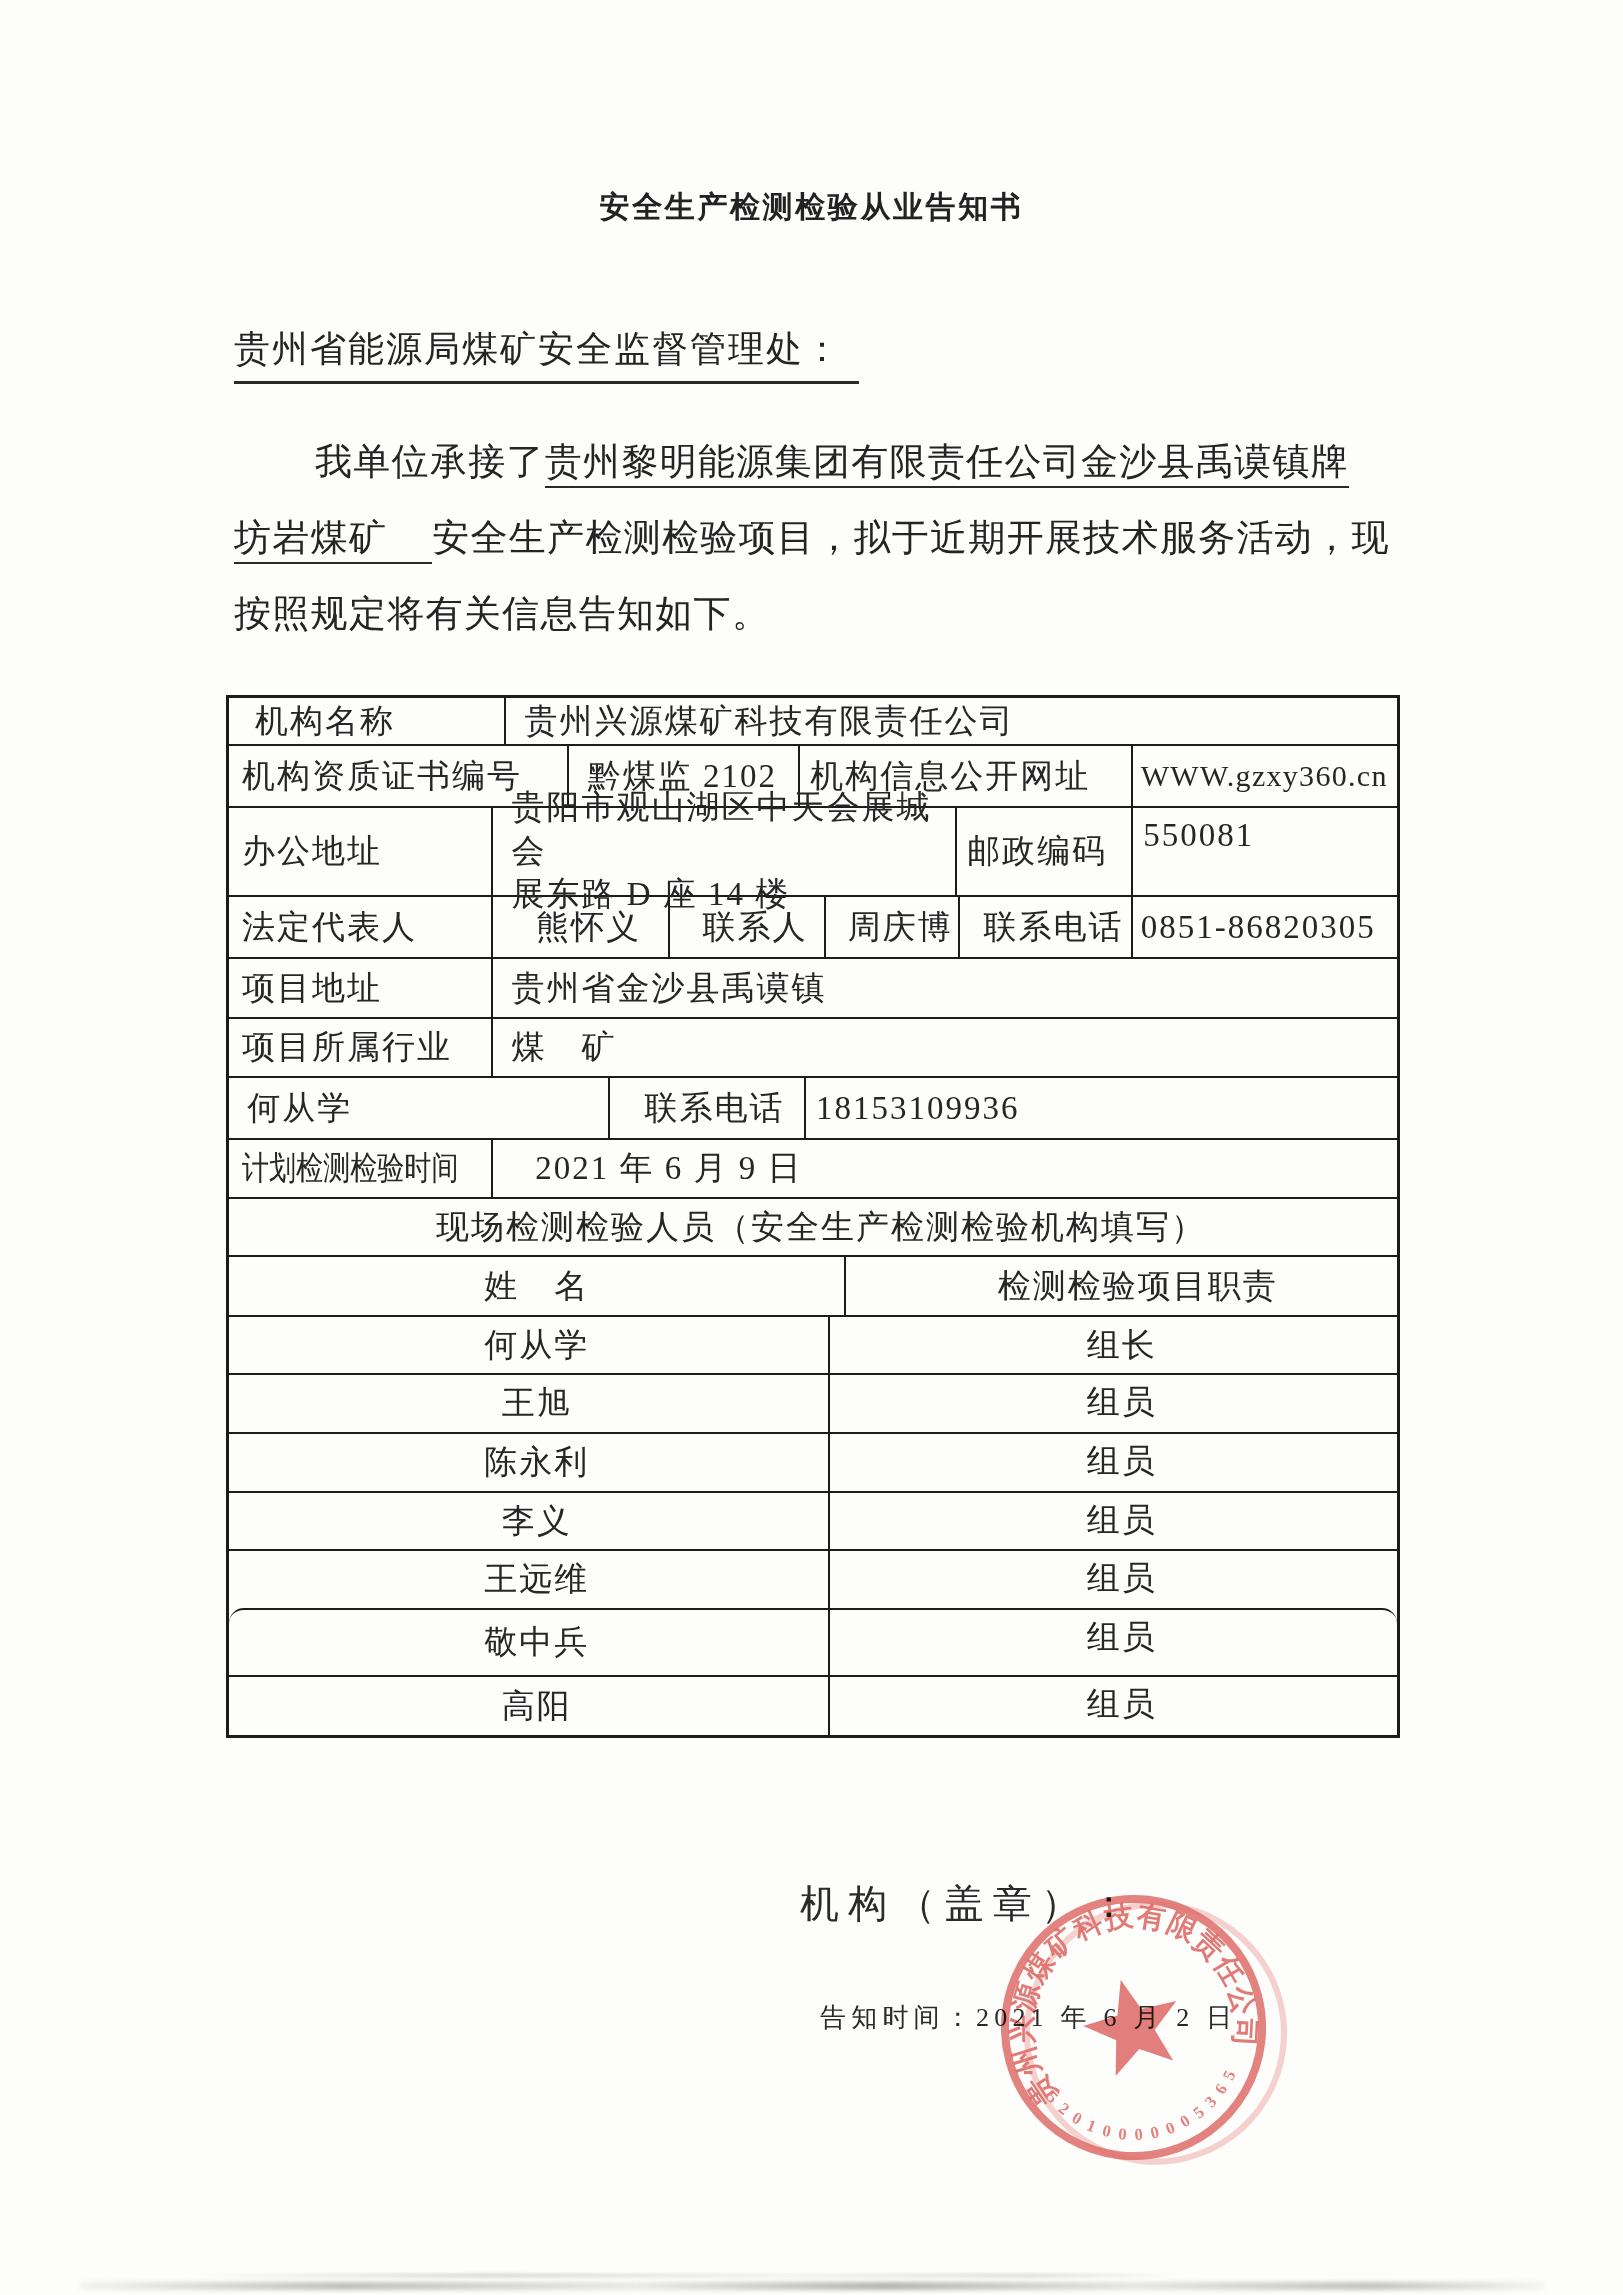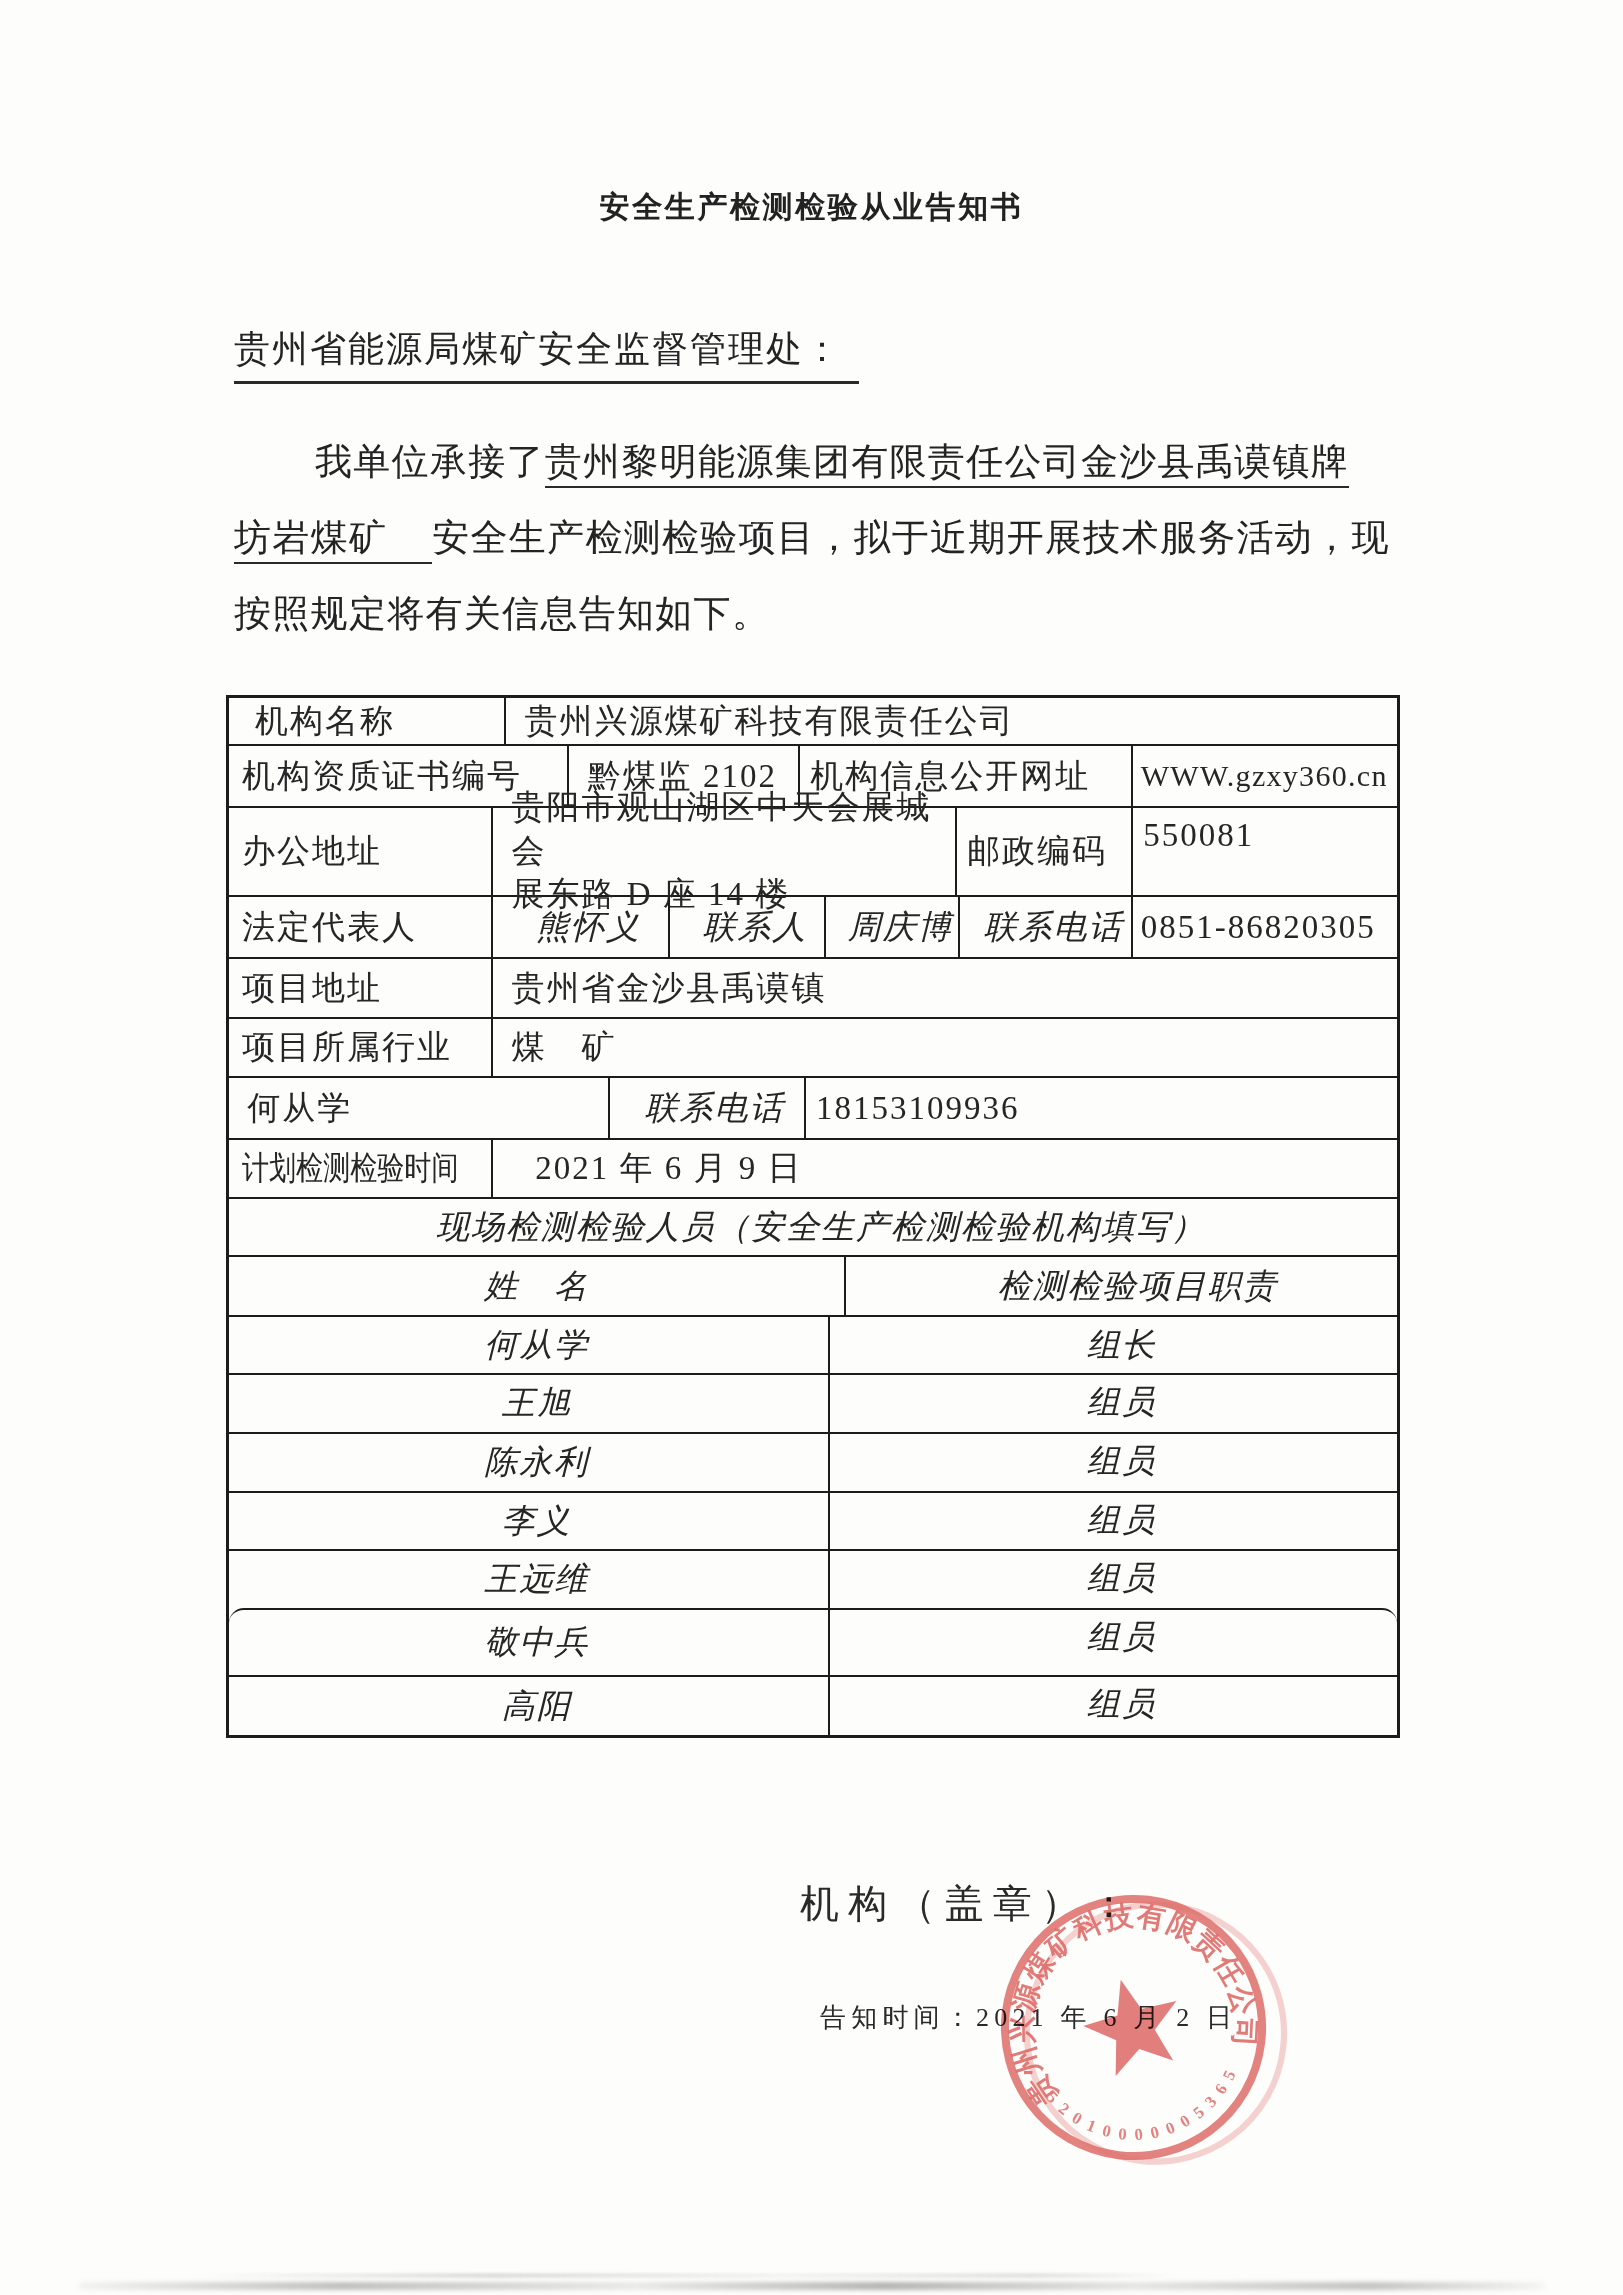--- a/index.html
+++ b/index.html
@@ -59,21 +59,21 @@
   }
   .trow { display: flex; width: 100%; }
   .trow + .trow { border-top: 2.6px solid #1c1c1c; }
   .tc {
     display: flex;
     align-items: center;
     min-width: 0;
     padding-left: 13px;
   }
   .tc + .tc { border-left: 2.6px solid #1c1c1c; }
-  .tc.center { justify-content: center; padding-left: 16px; font-style: italic; }
+  .tc.center { justify-content: center; padding-left: 16px; }
   .tc.val { padding-left: 18.3px; }
   .tc.top8 { align-items: flex-start; padding-top: 5.2px; }
   .two-line { display: flex; flex-direction: column; justify-content: center; line-height: 1.32; }
   .condensed {
     transform: scaleX(0.82);
     transform-origin: left center;
     letter-spacing: 0;
     white-space: nowrap;
   }
 

